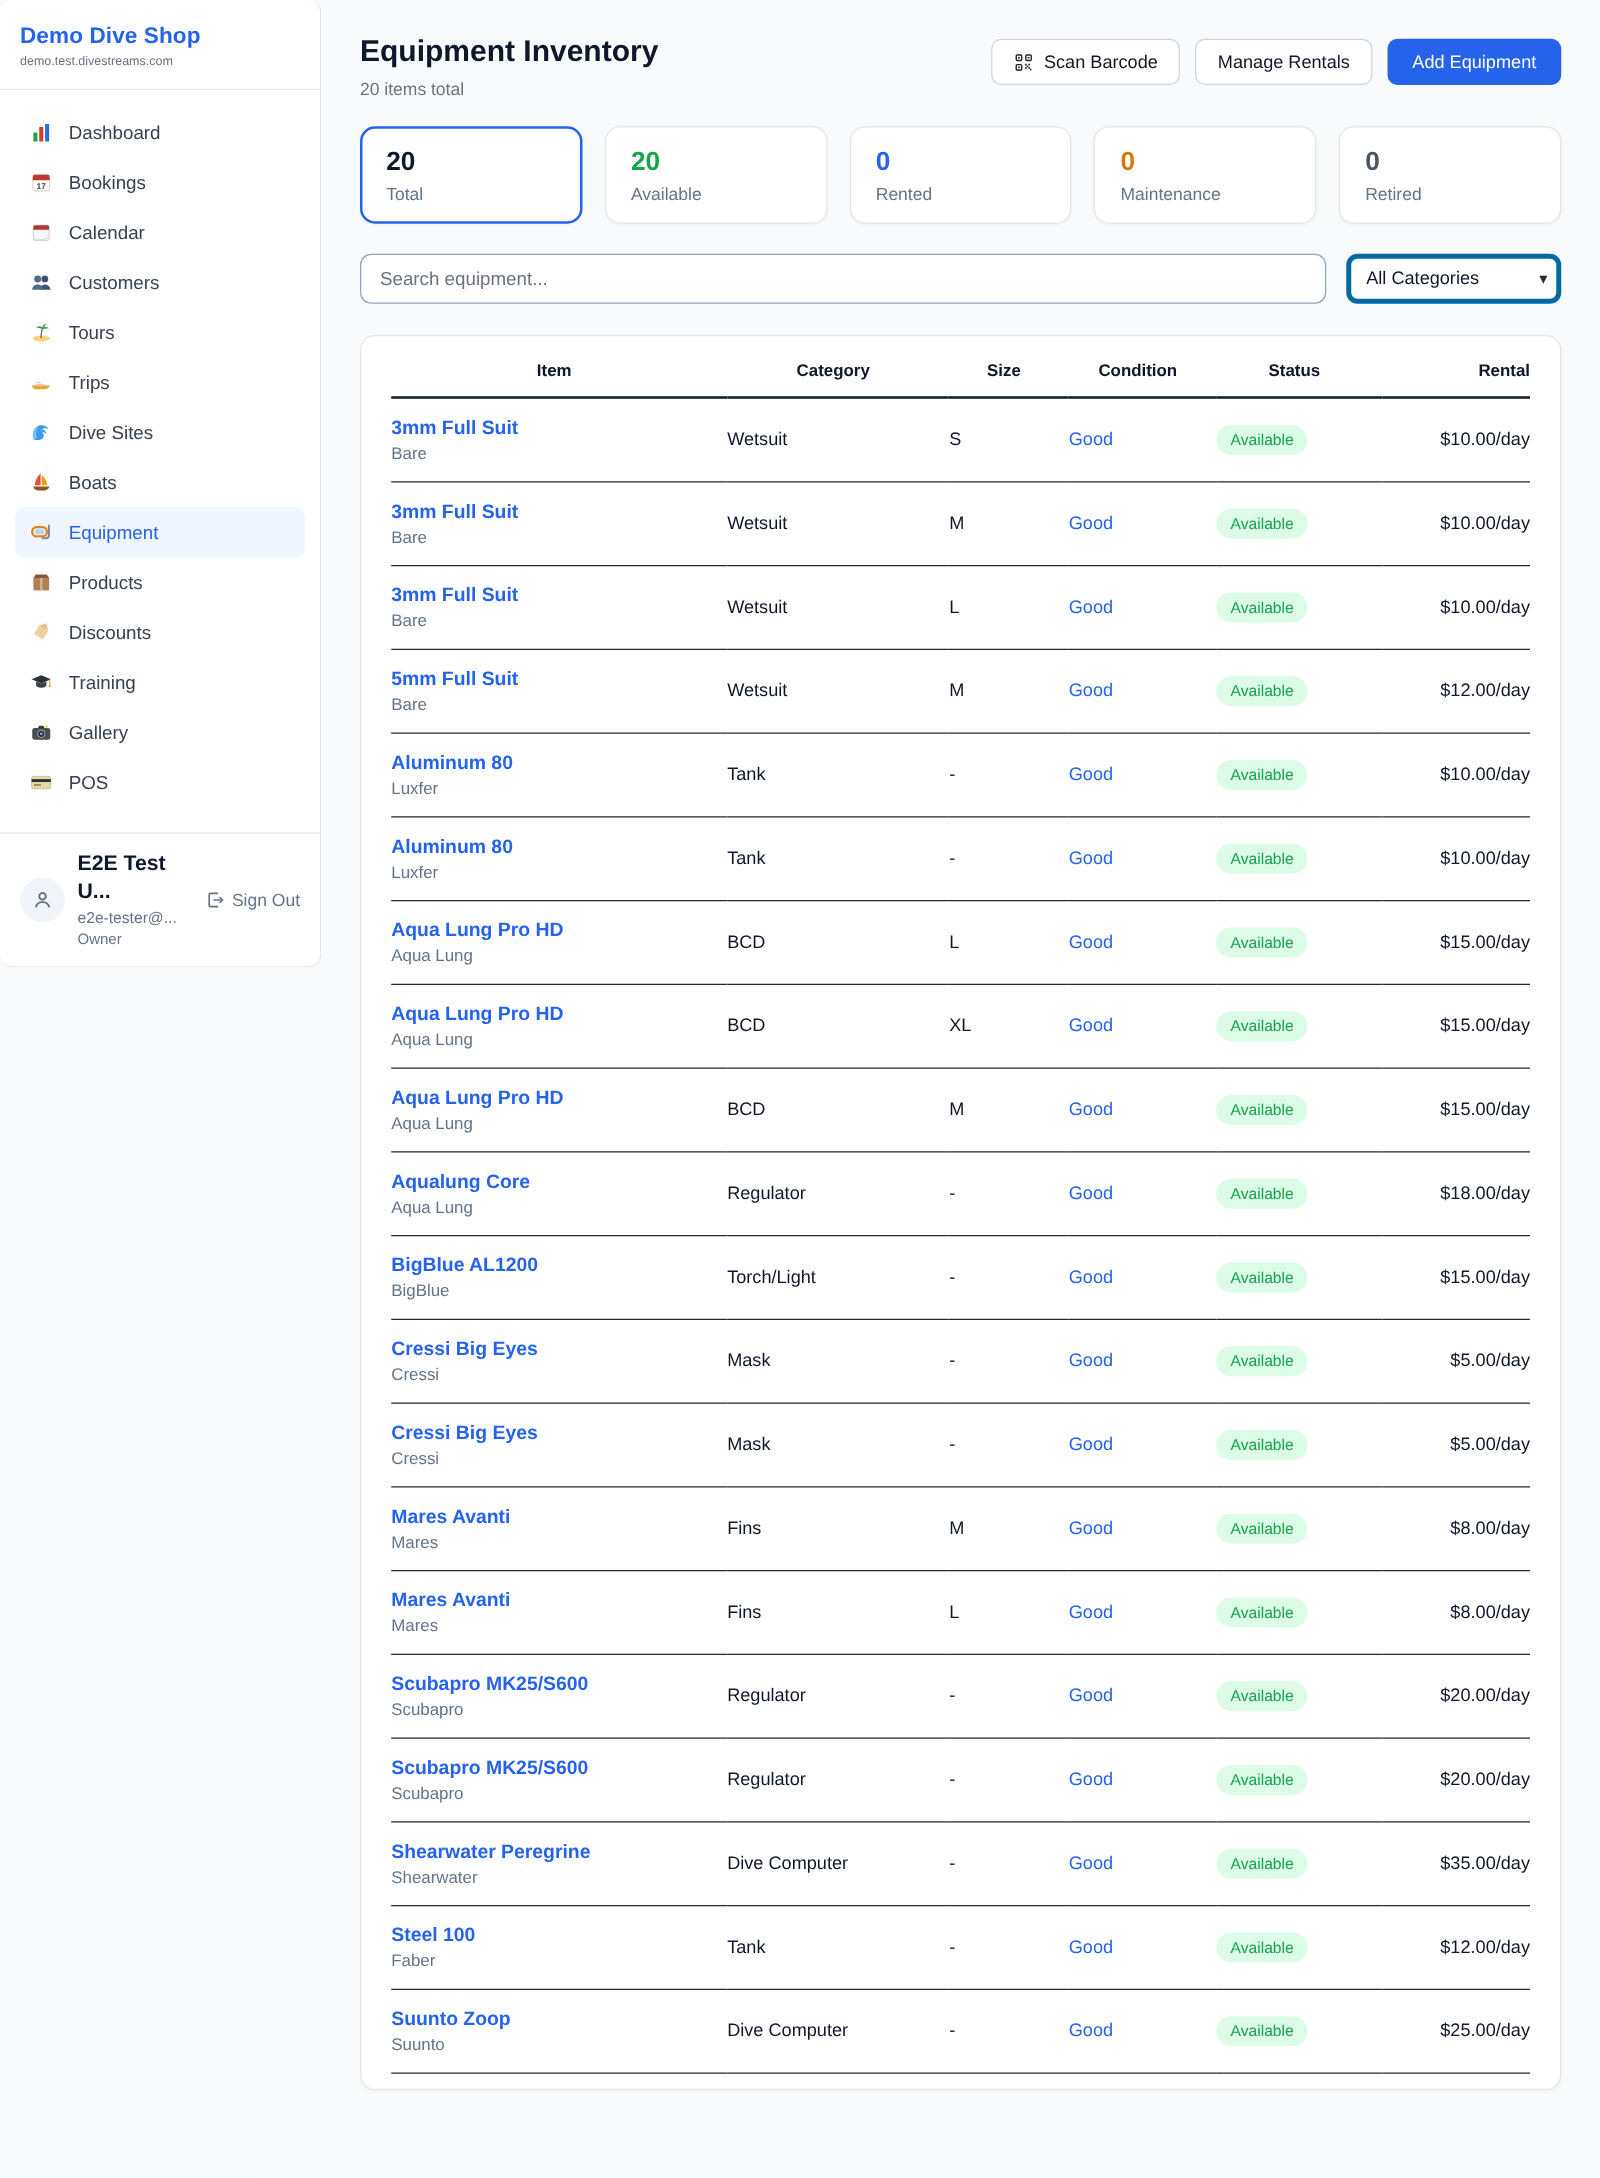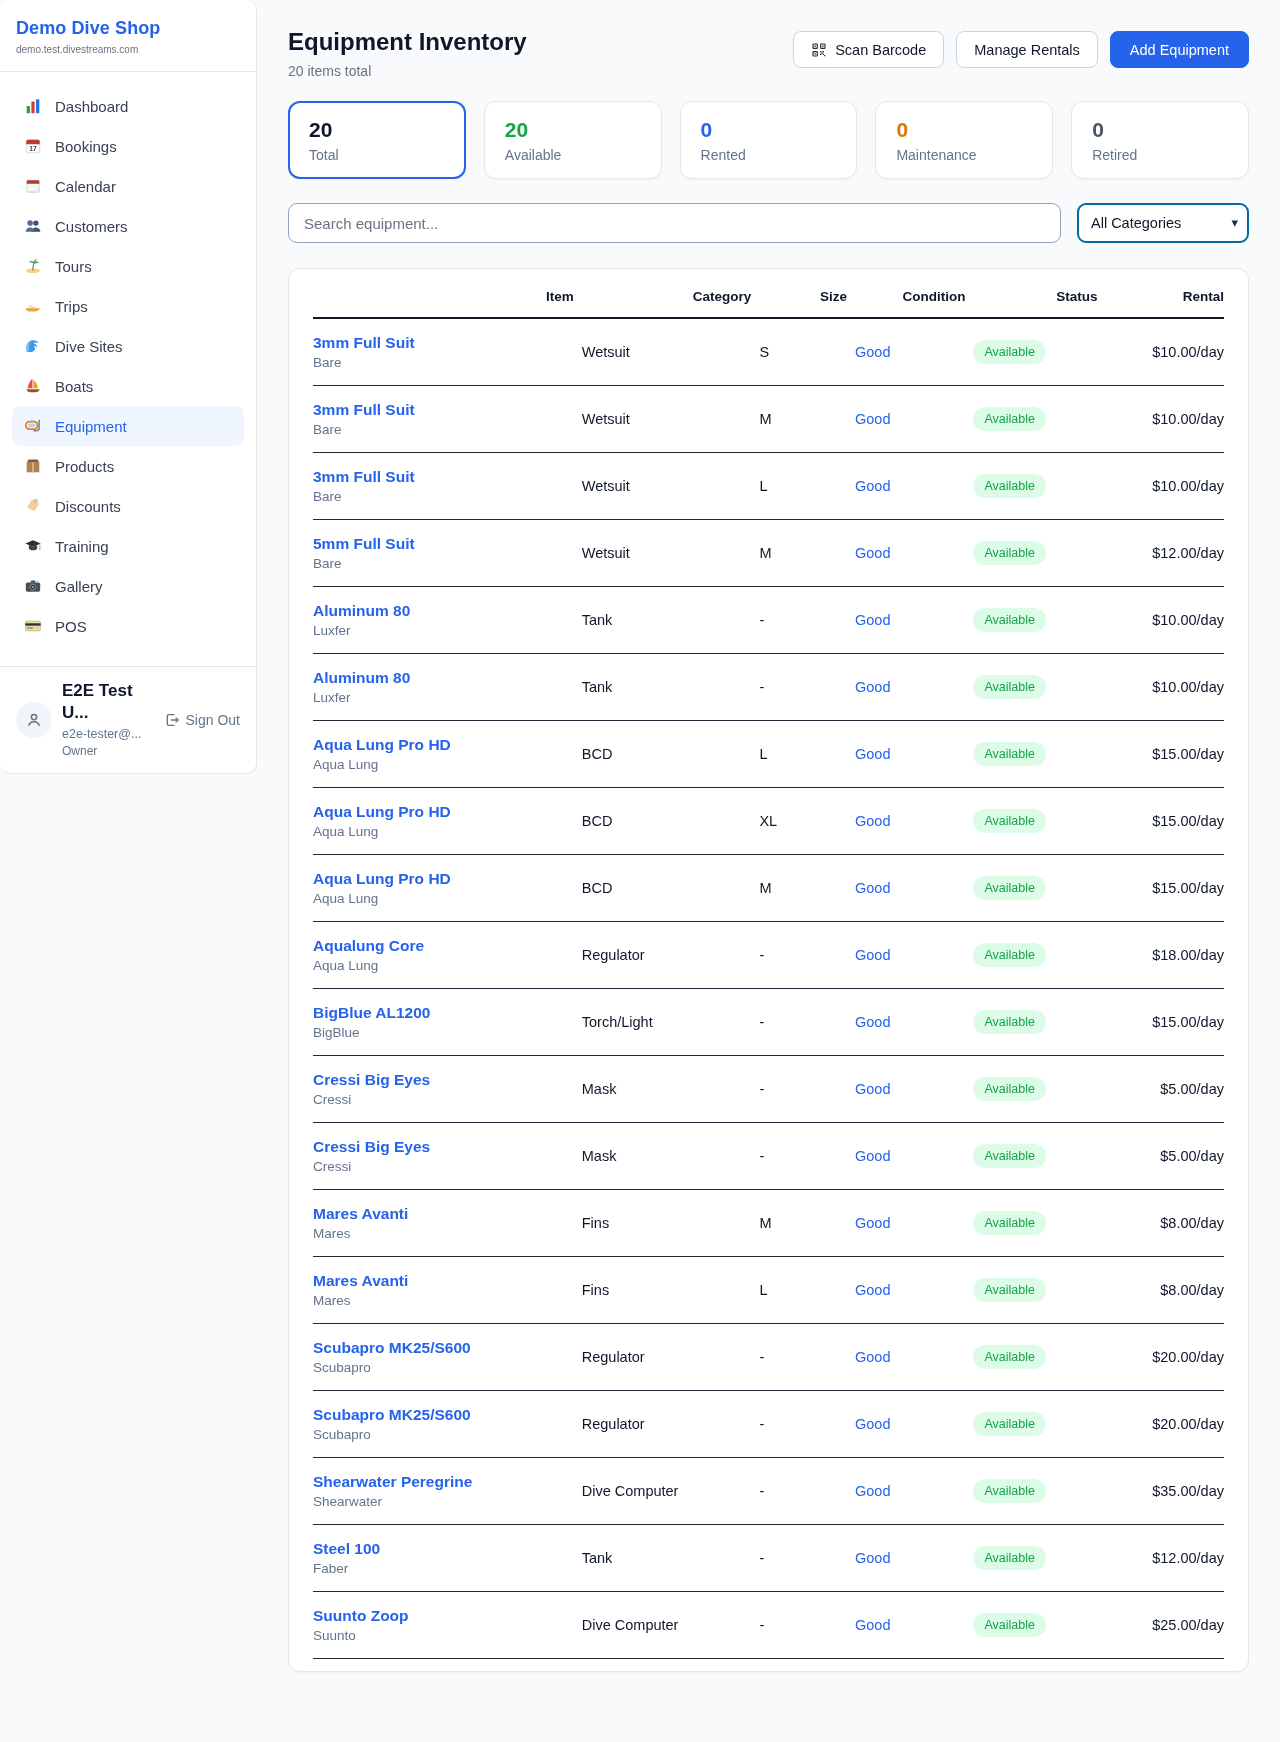--- a/index.html
+++ b/index.html
@@ -73,32 +73,32 @@
     flex:1; height:40px; border:1px solid #94a3b8; border-radius:9px;
     padding:0 15px; font-size:15px; font-family:inherit; color:#0f172a; background:#fff;
   }
   .search-input::placeholder { color:#6b7280; }
   .select-wrap { position:relative; width:172px; }
   .select-wrap::after {
     content:"▾"; position:absolute; right:11px; top:50%; transform:translateY(-52%);
     color:#1f2937; font-size:13px; pointer-events:none;
   }
   .category-select {
-    width:100%; height:40px; border:2px solid #0369a1; border-radius:9px;
+    width:100%; height:40px; border:4px solid #0369a1; border-radius:9px;
     background:#fff; font-size:14.5px; font-family:inherit; color:#0f172a;
     padding:0 26px 0 12px; appearance:none; -webkit-appearance:none; cursor:pointer;
   }
   
   .table-card {
     margin-top:25px; background:#fff; border:1px solid #e5e7eb; border-radius:12px;
     box-shadow:0 1px 2px rgba(0,0,0,.04); padding:4px 24px 12px 24px;
   }
   table.equip-table { width:100%; border-collapse:collapse; }
   .equip-table th {
-    text-align:right; font-size:13.5px; font-weight:700; color:#0f172a;
+    text-align:center; font-size:13.5px; font-weight:700; color:#0f172a;
     padding:16px 8px 13px 0; border-bottom:2px solid #111827;
   }
   .equip-table th.num, .equip-table td.num { text-align:right; padding-right:0; }
   .equip-table td {
     padding:15px 8px 15px 0; border-bottom:1px solid #1f2937;
     font-size:14.5px; color:#0f172a; vertical-align:middle;
   }
   .item-link { font-size:15.5px; font-weight:600; color:#2563eb; text-decoration:none; cursor:pointer; }
   .item-brand { margin-top:3px; font-size:13.5px; color:#64748b; }
   .cond-link { color:#2563eb; text-decoration:none; cursor:pointer; }

